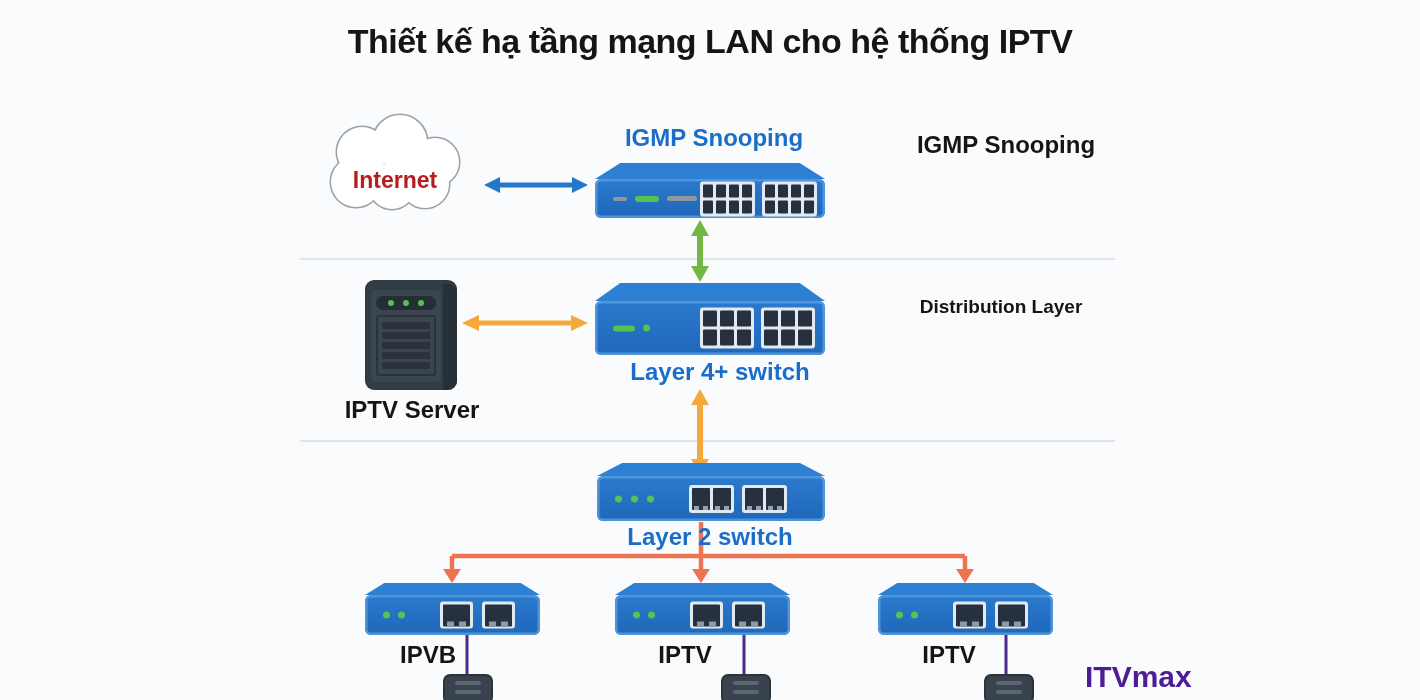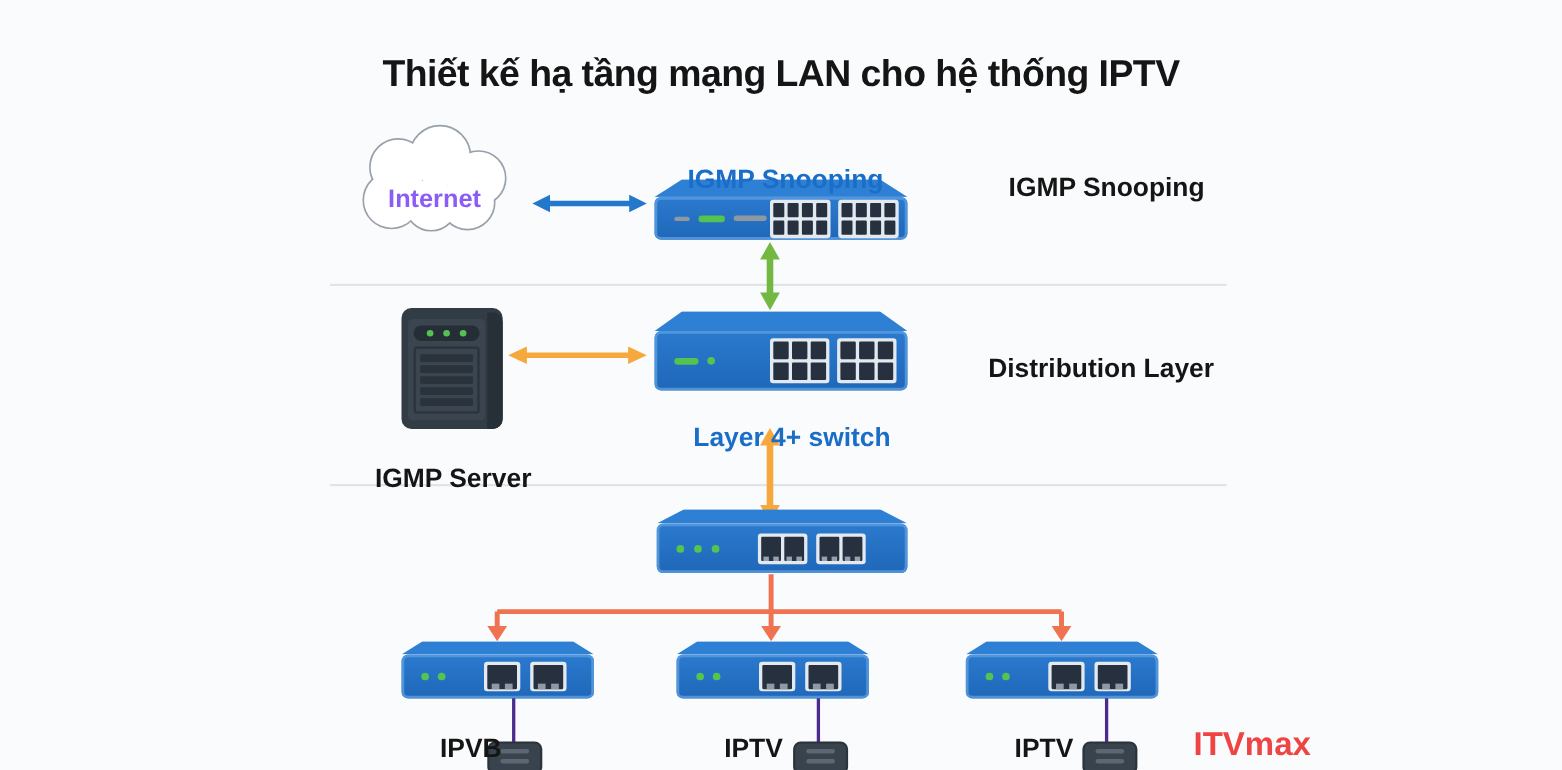--- a/index.html
+++ b/index.html
@@ -1,29 +1,29 @@
 <!DOCTYPE html>
 <html><head>
 <meta charset="utf-8">
 <style>
   html,body{margin:0;padding:0;}
   body{font-family:"Liberation Sans","DejaVu Sans",sans-serif;background:#fafbfd;}
   #canvas{position:relative;width:1420px;height:700px;background:#fafbfd;overflow:hidden;}
-  .lbl{position:absolute;font-weight:bold;color:#151515;text-align:center;white-space:nowrap;z-index:3;margin-top:26px;}
+  .lbl{position:absolute;font-weight:bold;color:#151515;text-align:center;white-space:nowrap;z-index:3;}
   .lbl.blue{color:#1b6ec8;}
 
   #title{left:0;right:0;top:22px;font-size:34px;letter-spacing:-0.5px;}
 
   .divider{position:absolute;left:300px;width:815px;height:2px;background:#e0e3e7;z-index:0;}
 
   svg.links{position:absolute;inset:0;z-index:1;}
 
   
   .cloud{position:absolute;left:310px;top:112px;width:170px;height:105px;z-index:2;}
-  .cloud-label{position:absolute;left:10px;top:55px;width:150px;text-align:center;font-weight:bold;font-size:23px;color:#8b5cf6;}
+  .cloud-label{position:absolute;left:10px;top:55px;width:150px;text-align:center;font-weight:bold;font-size:23px;color:#b91c1c;}
 
   
   .switch{position:absolute;z-index:2;}
   .sw-top{width:100%;background:#2e80d4;clip-path:polygon(11% 0,89% 0,100% 100%,0 100%);}
   .sw-body{position:relative;width:100%;background:linear-gradient(180deg,#2b7ace,#1f67b9);
            border-radius:6px;box-shadow:inset 0 0 0 2.5px rgba(95,160,225,.75);}
   .leds{position:absolute;left:18px;top:50%;transform:translateY(-50%);display:flex;align-items:center;gap:8px;}
   .dash{border-radius:3px;display:block;}
   .dash.gs{width:14px;height:4px;background:#8f98a1;}
   .dash.gr{width:24px;height:6px;background:#53c44f;}
@@ -53,21 +53,21 @@
   .srv-ledbar{height:14px;margin:6px 5px 5px;background:#252e36;border-radius:7px;display:flex;gap:9px;align-items:center;justify-content:center;}
   .srv-ledbar span{width:6px;height:6px;border-radius:50%;background:#55c152;}
   .srv-slots{margin:2px 5px;border:2px solid #2a333c;border-radius:3px;padding:2px 2px;}
   .slot{height:7px;background:#2a333c;border-radius:1px;margin:3px 2px;}
 
   
   .stb{position:absolute;width:46px;height:26px;background:#39434d;border:2px solid #2b333b;border-radius:7px;z-index:2;}
   .stb b{display:block;width:26px;height:4px;background:#5d6771;border-radius:2px;margin:5px auto 4px;}
 
   
-  #logo{position:absolute;left:1085px;top:660px;font-size:30px;font-weight:bold;color:#ef4444;letter-spacing:0;z-index:3;}
+  #logo{position:absolute;left:1085px;top:660px;font-size:30px;font-weight:bold;color:#4c1d95;letter-spacing:0;z-index:3;}
 </style>
 </head>
 <body>
 
 <div id="canvas">
 
   <div class="divider" style="top:258px"></div>
   <div class="divider" style="top:440px"></div>
 
   <svg class="links" width="1420" height="700" viewBox="0 0 1420 700">
@@ -106,23 +106,24 @@
     <g stroke="#4b2b8c" stroke-width="3">
       <path d="M467 629 L467 678"></path>
       <path d="M744 631 L744 678"></path>
       <path d="M1006 631 L1006 678"></path>
     </g>
   </svg>
 
   <div id="title" class="lbl">Thiết kế hạ tầng mạng LAN cho hệ thống IPTV</div>
   <div class="lbl blue" style="left:564px;top:124px;width:300px;font-size:24px">IGMP Snooping</div>
   <div class="lbl" style="left:856px;top:131px;width:300px;font-size:24px">IGMP Snooping</div>
-  <div class="lbl" style="left:851px;top:296px;width:300px;font-size:24px">Distribution Layer</div>
+  <div class="lbl" style="left:851px;top:296px;width:300px;font-size:19px">Distribution Layer</div>
   <div class="lbl blue" style="left:570px;top:358px;width:300px;font-size:24px">Layer 4+ switch</div>
-  <div class="lbl" style="left:312px;top:396px;width:200px;font-size:24px">IGMP Server</div>
+  <div class="lbl" style="left:312px;top:396px;width:200px;font-size:24px">IPTV Server</div>
+  <div class="lbl blue" style="left:560px;top:523px;width:300px;font-size:24px">Layer 2 switch</div>
 
   <div class="cloud">
     <svg width="170" height="105" viewBox="0 0 170 105">
       <g fill="#ffffff" stroke="#97a1ab" stroke-width="3">
         <circle cx="46" cy="70" r="25"></circle>
           <circle cx="52" cy="40" r="25"></circle>
           <circle cx="90" cy="30" r="27"></circle>
         <circle cx="125" cy="50" r="24"></circle>
           <circle cx="115" cy="72" r="24"></circle>
           <circle cx="82" cy="74" r="23"></circle>

